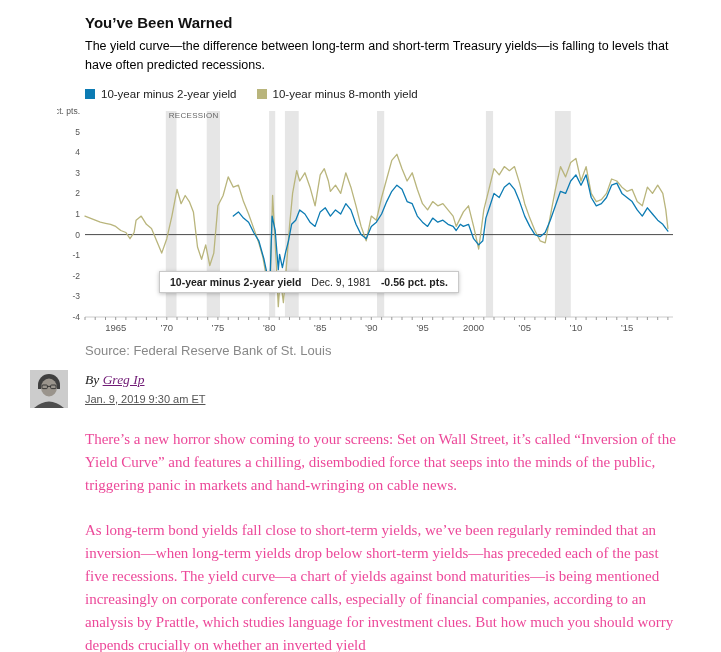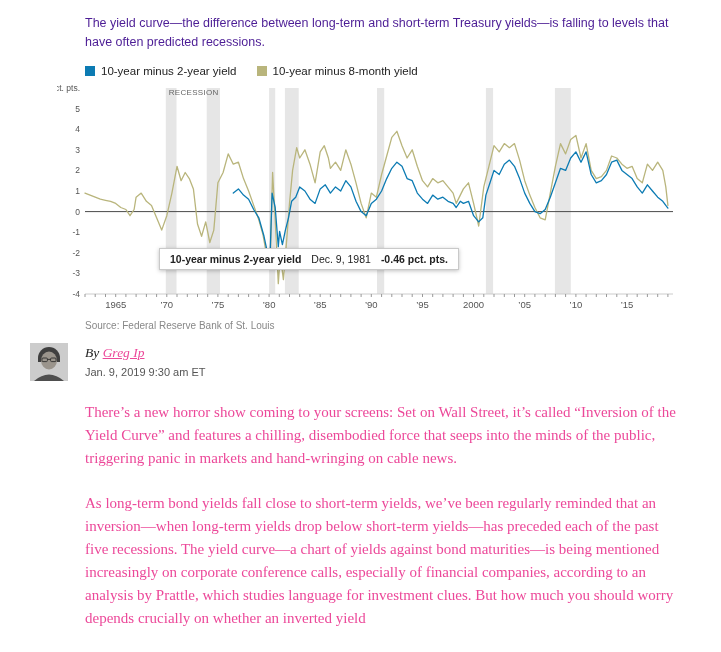--- a/index.html
+++ b/index.html
@@ -2,48 +2,49 @@
 <html><head>
 <meta charset="utf-8">
 <style>
   html,body{margin:0;padding:0;}
   body{
     width:721px;height:652px;overflow:hidden;background:#fff;
     font-family:"Liberation Sans", sans-serif;color:#222;
   }
   .page{padding:14px 36px 0 85px;}
   .headline{font-size:15px;font-weight:bold;color:#111;margin:0 0 6px 0;}
-  .desc{font-size:12.5px;color:#4c1d95;line-height:1.5;max-width:600px;margin:0 0 12px 0;}
+  .desc{font-size:12.5px;color:#000000;line-height:1.5;max-width:600px;margin:0 0 12px 0;}
   .legend{display:flex;gap:20px;align-items:center;font-size:11.5px;color:#222;margin:0 0 2px 0;height:14px;}
   .legend-item{display:flex;align-items:center;gap:6px;}
   .swatch{width:10px;height:10px;display:inline-block;background:#999;}
   .chart-wrap{position:relative;margin-left:-28px;width:625px;}
   .chart-wrap svg{display:block;}
   .tooltip{
     position:absolute;left:102px;top:168px;background:#fff;border:1px solid #c9c9c9;
     box-shadow:0 1px 4px rgba(0,0,0,0.25);padding:4px 10px;display:flex;gap:10px;
     font-size:10.5px;white-space:nowrap;align-items:center;color:#222;
   }
   .tooltip .tt-bold{font-weight:bold;}
-  .source{font-size:10px;color:#888;margin-top:2px;}
+  .source{font-size:13px;color:#888;margin-top:2px;}
   .byline{display:flex;margin-left:-55px;margin-top:12px;align-items:flex-start;}
   .avatar{width:38px;height:38px;margin-right:17px;flex:0 0 auto;}
   .byline-text{padding-top:2px;}
   .byline-name{font-family:"Liberation Serif", serif;font-style:italic;font-size:13.5px;color:#222;}
-  .byline-name a{color:#ec4899;text-decoration:underline;cursor:pointer;}
-  .byline-date{font-size:11px;color:#555;margin-top:5px;}
+  .byline-name a{color:#701a75;text-decoration:underline;cursor:pointer;}
+  .byline-date{font-size:11px;color:#555;margin-top:5px;text-decoration:underline;}
   .body-copy{margin-top:20px;width:595px;font-family:"Liberation Serif", serif;
     font-size:15px;line-height:23px;color:#ec4899;}
   .body-copy p{margin:0 0 22px 0;}
 </style>
 </head>
 <body>
 
 <div class="page">
 
+  <h1 class="headline">You’ve Been Warned</h1>
 
   <p class="desc">The yield curve—the difference between long-term and short-term Treasury yields—is falling to levels that have often predicted recessions.</p>
 
   <div class="legend">
     <div class="legend-item">
       <span class="swatch" style="background: rgb(12, 123, 179);"></span>
       <span>10-year minus 2-year yield</span>
     </div>
     <div class="legend-item">
       <span class="swatch" style="background: rgb(185, 181, 124);"></span>
@@ -142,21 +143,21 @@
         <text x="416.6" y="228" font-size="9.5" fill="#555" text-anchor="middle">2000</text>
         <text x="467.7" y="228" font-size="9.5" fill="#555" text-anchor="middle">’05</text>
         <text x="518.9" y="228" font-size="9.5" fill="#555" text-anchor="middle">’10</text>
         <text x="570.0" y="228" font-size="9.5" fill="#555" text-anchor="middle">’15</text>
         <polyline points="28.0,113.1 33.1,115.1 38.2,117.2 43.3,119.2 48.5,120.3 53.6,121.3 58.7,123.4 63.8,127.5 68.9,129.5 73.0,135.7 77.1,129.5 79.1,117.2 84.2,113.1 89.4,121.3 94.5,125.4 99.6,137.8 104.7,150.1 109.8,135.7 114.9,113.1 120.0,86.3 124.1,100.7 128.2,92.5 132.3,98.6 136.4,108.9 140.5,144.0 144.6,156.3 148.7,141.9 152.8,162.5 156.8,150.1 160.9,102.8 166.1,92.5 171.2,73.9 176.3,84.2 181.4,82.2 186.5,98.6 191.6,111.0 196.7,125.4 201.8,139.8 205.9,154.3 210.0,176.9 213.1,185.2 215.6,92.5 218.2,139.8 221.3,203.7 223.3,174.9 226.4,199.6 229.5,162.5 232.5,123.4 235.6,90.4 239.7,67.7 242.7,78.0 247.9,69.8 253.0,84.2 258.1,102.8 263.2,71.9 267.3,65.7 271.4,78.0 273.4,88.3 278.5,82.2 283.7,90.4 288.8,69.8 293.9,84.2 299.0,102.8 304.1,123.4 309.2,137.8 314.3,113.1 319.4,117.2 324.6,94.5 329.7,76.0 334.8,57.4 339.9,51.3 345.0,65.7 350.1,78.0 355.2,69.8 360.3,86.3 365.5,100.7 370.6,106.9 375.7,98.6 380.8,102.8 385.9,100.7 391.0,106.9 396.1,113.1 399.2,123.4 403.3,115.1 406.4,108.9 411.5,102.8 416.6,123.4 421.7,146.0 426.8,106.9 431.9,86.3 437.0,65.7 442.2,71.9 447.3,63.6 452.4,67.7 457.5,63.6 462.6,80.1 467.7,100.7 472.8,115.1 477.9,127.5 483.1,137.8 488.2,139.8 493.3,113.1 498.4,86.3 503.5,63.6 508.6,73.9 513.7,59.5 518.9,55.4 524.0,78.0 529.1,63.6 534.2,90.4 539.3,98.6 544.4,96.6 549.5,90.4 554.6,76.0 559.8,78.0 564.9,84.2 570.0,88.3 575.1,86.3 580.2,98.6 585.3,102.8 590.4,84.2 595.5,90.4 600.7,82.2 605.8,90.4 608.8,106.9 610.9,125.4" fill="none" stroke="#b9b57c" stroke-width="1.3" stroke-linejoin="round" stroke-linecap="round"></polyline>
         <polyline points="176.3,113.1 181.4,108.9 186.5,115.1 191.6,119.2 196.7,129.5 201.8,137.8 207.0,156.3 210.0,170.7 213.1,174.9 215.1,113.1 218.2,127.5 221.3,166.6 222.6,151.4 225.4,164.6 228.4,150.1 231.5,137.8 234.6,121.3 238.7,117.2 242.7,106.9 247.9,111.0 253.0,119.2 258.1,123.4 263.2,108.9 268.3,104.8 273.4,113.1 278.5,106.9 283.7,111.0 288.8,100.7 293.9,106.9 299.0,121.3 304.1,131.6 309.2,135.7 314.3,123.4 319.4,119.2 324.6,111.0 329.7,98.6 334.8,88.3 339.9,82.2 345.0,86.3 350.1,98.6 355.2,100.7 360.3,113.1 365.5,119.2 370.6,123.4 375.7,115.1 380.8,119.2 385.9,117.2 391.0,121.3 396.1,123.4 399.2,127.5 403.3,121.3 406.4,123.4 411.5,121.3 416.6,135.7 421.7,141.9 425.8,137.8 428.9,115.1 433.0,102.8 437.0,90.4 442.2,94.5 447.3,84.2 452.4,80.1 457.5,86.3 462.6,98.6 467.7,113.1 472.8,123.4 477.9,131.6 483.1,133.7 488.2,129.5 493.3,117.2 498.4,102.8 503.5,88.3 508.6,90.4 513.7,78.0 518.9,71.9 524.0,82.2 529.1,71.9 534.2,94.5 539.3,102.8 544.4,100.7 549.5,94.5 554.6,82.2 559.8,80.1 564.9,90.4 570.0,94.5 575.1,98.6 580.2,106.9 585.3,113.1 590.4,104.8 595.5,111.0 600.7,117.2 605.8,121.3 608.8,125.4 610.9,128.1" fill="none" stroke="#0c7bb3" stroke-width="1.3" stroke-linejoin="round" stroke-linecap="round"></polyline>
       </svg>
     <div class="tooltip">
       <span class="tt-bold">10-year minus 2-year yield</span>
       <span>Dec. 9, 1981</span>
-      <span class="tt-bold">-0.46 pct. pts.</span>
+      <span class="tt-bold">-0.56 pct. pts.</span>
     </div>
   </div>
 
   <div class="source">Source: Federal Reserve Bank of St. Louis</div>
 
   <div class="byline">
     <svg class="avatar" viewBox="0 0 38 38">
       <rect width="38" height="38" fill="#cccccc"></rect>
       <path d="M8,15 a11,11 0 0 1 22,0 l0,4 -22,0 Z" fill="#3f3f3f"></path>
       <ellipse cx="19" cy="17.5" rx="8" ry="9" fill="#9a948c"></ellipse>

